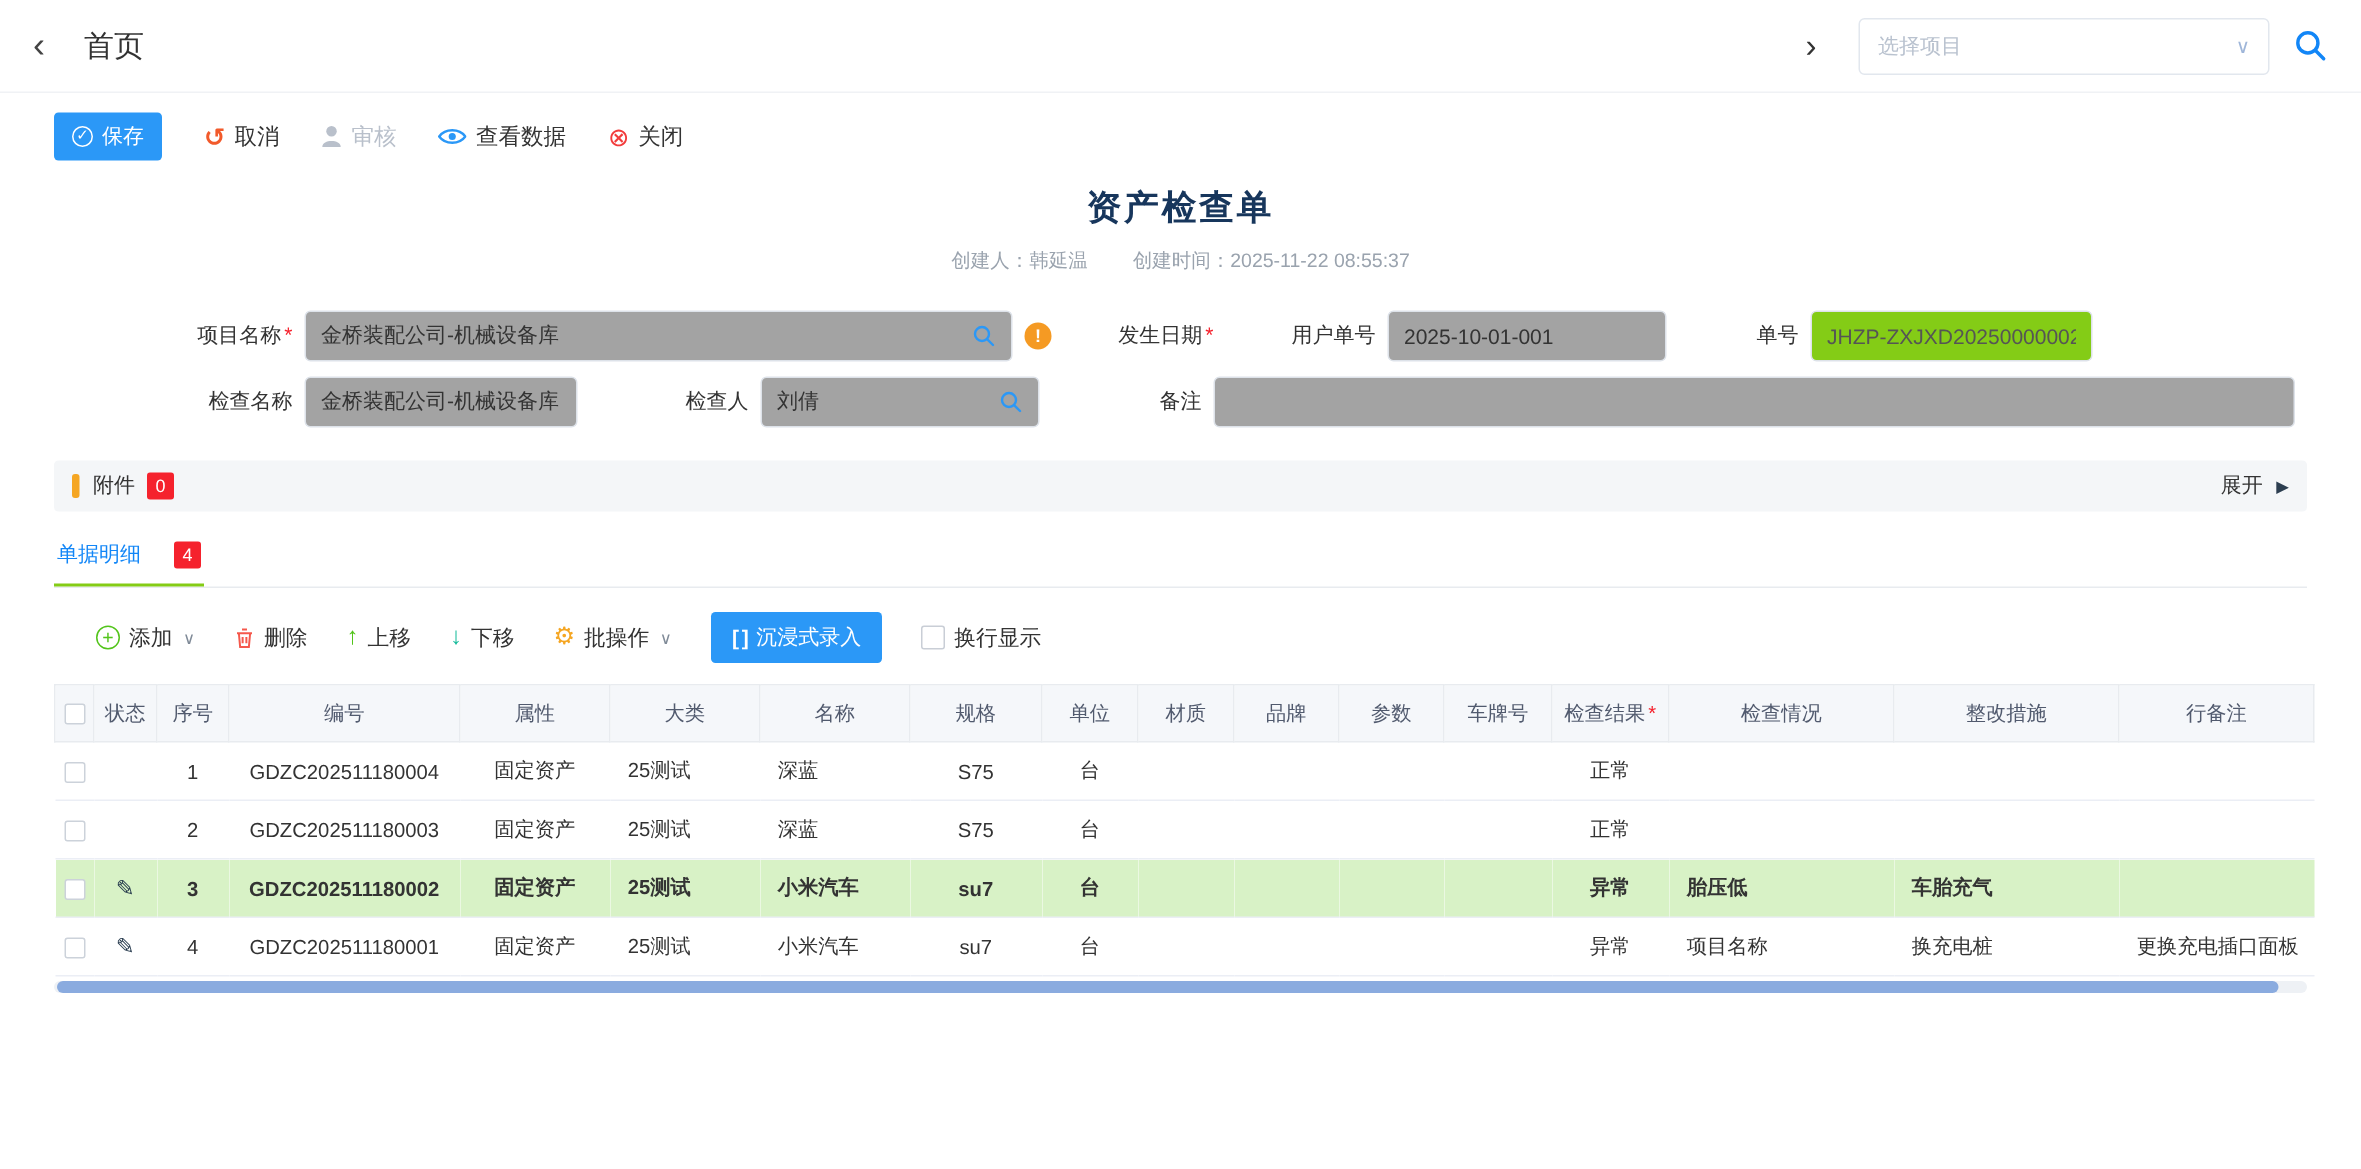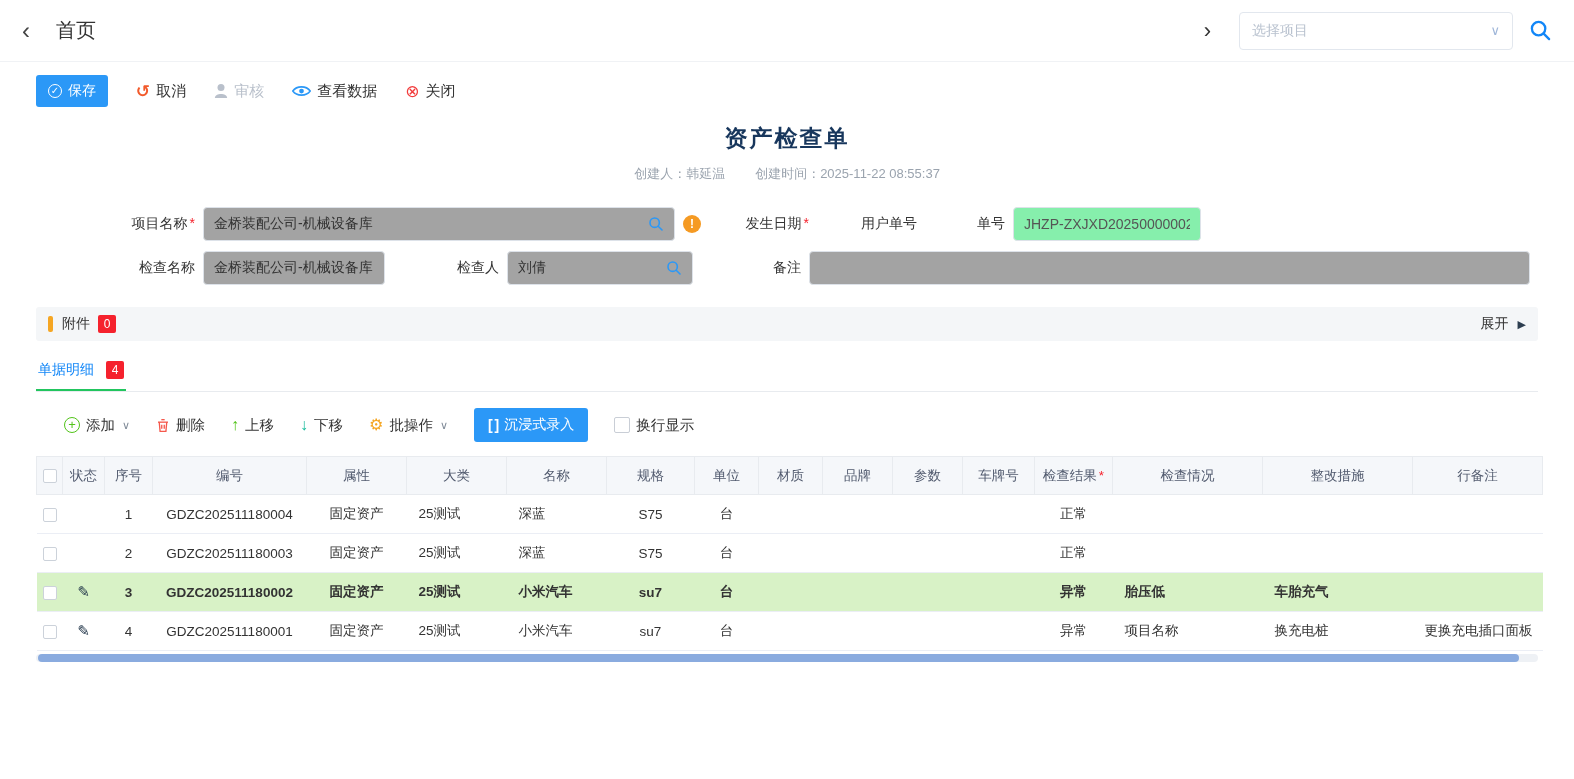--- a/index.html
+++ b/index.html
@@ -33,34 +33,34 @@
   
   .form { padding: 0 44px; margin-top: 24px; margin-left: 47px; }
   .form-row { display: flex; align-items: center; gap: 8px; margin-bottom: 10px; }
   .lb { text-align: right; flex-shrink: 0; color: #333; font-size: 14px; }
   .w104 { width: 104px; } .w106 { width: 106px; } .w100 { width: 100px; } .w80 { width: 80px; }
   .req { color: #f5222d; margin-left: 2px; }
   .finput { height: 34px; border: 1px solid #dde2e9; border-radius: 4px; display: flex; align-items: center; padding: 0 10px; font-size: 14px; color: #333; background: #a3a3a3; flex-shrink: 0; }
   .finput input { border: none; outline: none; flex: 1; font: inherit; color: inherit; background: transparent; min-width: 0; }
   .iw472 { width: 472px; } .iw186 { width: 186px; } .iw188 { width: 188px; } .iw182 { width: 182px; }
   .iflex { flex: 1 1 auto; }
-  .readonly { background: #86efac; color: #555; }
+  .readonly { background: #84cc16; color: #555; }
   .date-input { padding-right: 0; }
   .cal-box { margin-left: auto; border-left: 1px solid #dde2e9; height: 100%; display: flex; align-items: center; padding: 0 9px; background: #fbfcfd; border-radius: 0 4px 4px 0; cursor: pointer; }
   .info-ico { width: 18px; height: 18px; border-radius: 50%; background: #f59a23; color: #fff; font-size: 12px; font-weight: bold; text-align: center; line-height: 18px; flex-shrink: 0; cursor: pointer; }
   
   .attach-bar { margin: 22px 36px 0; height: 34px; background: #f4f6f8; border-radius: 3px; display: flex; align-items: center; padding: 0 12px; }
   .orange-bar { width: 5px; height: 16px; background: #f5a623; border-radius: 2px; }
   .attach-label { margin-left: 9px; font-size: 14px; color: #333; }
   .badge { min-width: 18px; height: 18px; background: #f5222d; color: #fff; font-size: 12px; text-align: center; line-height: 18px; border-radius: 2px; padding: 0 4px; margin-left: 8px; }
   .attach-right { margin-left: auto; display: flex; align-items: center; gap: 9px; cursor: pointer; color: #333; text-align: center; }
   .expand-tri { font-size: 11px; color: #2c3e50; }
   
   .detail-tabs { margin: 20px 36px 0; border-bottom: 1px solid #e8ebef; display: flex; }
-  .detail-tab { display: flex; align-items: center; gap: 4px; padding: 0 2px 10px 2px; border-bottom: 2px solid #22c55e; color: #1286f7; font-size: 14px; cursor: pointer; }
+  .detail-tab { display: flex; align-items: center; gap: 14px; padding: 0 2px 10px 2px; border-bottom: 2px solid #84cc16; color: #1286f7; font-size: 14px; cursor: pointer; }
   
   .grid-toolbar { display: flex; align-items: center; gap: 26px; padding: 16px 0 14px 64px; }
   .gt-item { display: flex; align-items: center; gap: 6px; font-size: 14.5px; color: #333; cursor: pointer; }
   .plus-ico { width: 16px; height: 16px; border: 1px solid #52c41a; border-radius: 50%; color: #52c41a; font-size: 13px; line-height: 13px; text-align: center; }
   .chev-sm { color: #808b98; font-size: 11px; margin-left: 1px; }
   .arrow-up { color: #52c41a; font-weight: bold; font-size: 16px; line-height: 1; }
   .arrow-down { color: #1abc9c; font-weight: bold; font-size: 16px; line-height: 1; }
   .gear-ico { color: #f5a623; font-size: 16px; line-height: 1; }
   .btn-immersive { background: #2b98f7; color: #fff; border: none; border-radius: 3px; padding: 8px 14px; font-size: 14px; display: flex; align-items: center; gap: 6px; cursor: pointer; font-family: inherit; }
   .brk { font-weight: bold; letter-spacing: -1px; }
@@ -151,20 +151,23 @@
       <span style="display:flex;">
         <svg width="16" height="16" viewBox="0 0 24 24">
             <circle cx="10" cy="10" r="7" fill="none" stroke="#2b98f7" stroke-width="2.4"></circle>
             <line x1="15.3" y1="15.3" x2="21" y2="21" stroke="#2b98f7" stroke-width="2.4" stroke-linecap="round"></line>
           </svg>
       </span>
     </div>
     <span class="info-ico">!</span>
     <span class="lb w100"><span>发生日期</span><span class="req">*</span></span>
     <span class="lb w100">用户单号</span>
+    <div class="finput iw186">
+      <input value="2025-10-01-001" style="">
+    </div>
     <span class="lb w80">单号</span>
     <div class="finput iw188 readonly">
       <input readonly="" value="JHZP-ZXJXD20250000002" style="">
     </div>
   </div>
   <div class="form-row">
     <span class="lb w104">检查名称</span>
     <div class="finput iw182">
       <input value="金桥装配公司-机械设备库" style="">
     </div>

